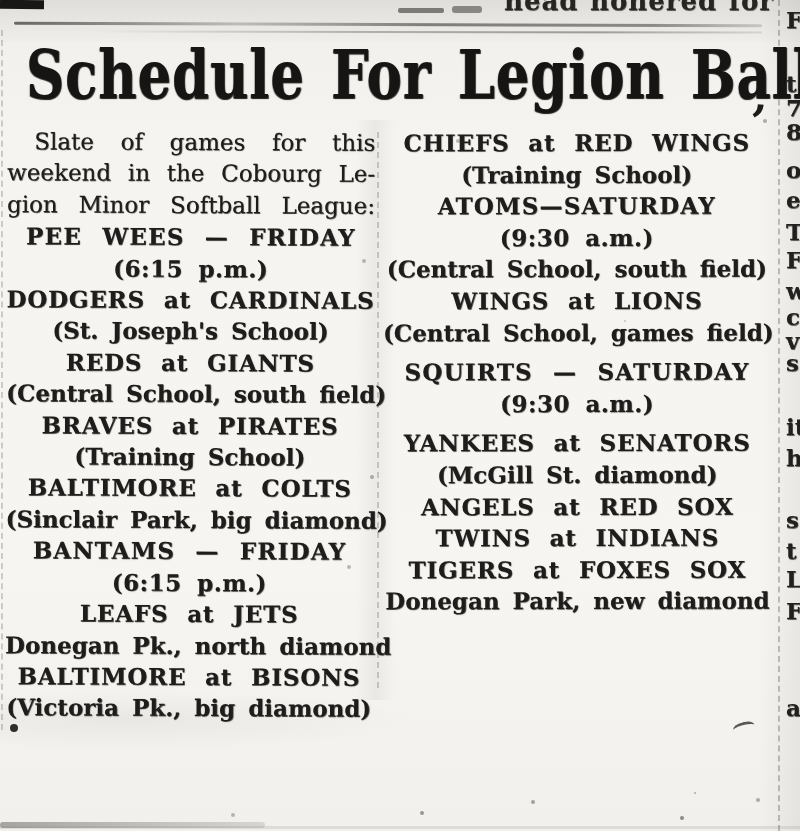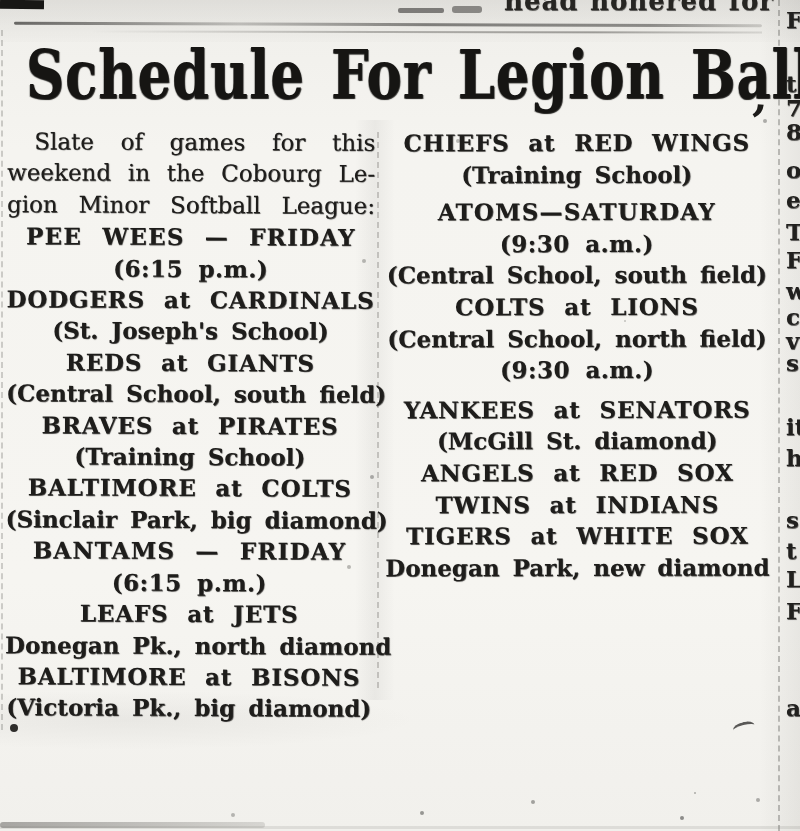--- a/index.html
+++ b/index.html
@@ -63,21 +63,21 @@
   .col-left .line { line-height:31.4px; }
   .col-right { left:383px; top:127px; width:388px; transform:rotate(-0.1deg); }
   .col-right .line { line-height:31.6px; }
   .intro { text-align:justify !important; text-align-last:justify; font-weight:normal; white-space:normal !important;
     word-spacing:2px; }
   .intro-first { text-indent:27px; }
   .division { font-weight:bold; word-spacing:11px; letter-spacing:1.2px; }
   .time { font-weight:bold; word-spacing:7px; letter-spacing:0.5px; }
   .game { font-weight:bold; word-spacing:10px; letter-spacing:0.8px; }
   .venue { font-weight:bold; word-spacing:5px; }
-  .mt6 { margin-top:6px; } .mt8 { margin-top:8px; }
+  .mt6 { margin-top:0; } .mt8 { margin-top:8px; }
   .frag { position:absolute; left:786px; width:20px; font-weight:bold; font-size:23px; color:#21201e;
     text-shadow:0.5px 0.5px 0.7px rgba(28,27,25,0.7); white-space:nowrap; }
 </style>
 </head>
 <body>
 
 <div class="page">
 
   <div class="haze-top"></div>
   <div class="haze-right"></div>
@@ -131,28 +131,29 @@
       <div class="line game">BALTIMORE at BISONS</div>
       <div class="line venue">(Victoria Pk., big diamond)</div>
     </div>
 
     <div class="col col-right">
       <div class="line game">CHIEFS at RED WINGS</div>
       <div class="line venue">(Training School)</div>
       <div class="line division mt6">ATOMS—SATURDAY</div>
       <div class="line time">(9:30 a.m.)</div>
       <div class="line venue">(Central School, south field)</div>
-      <div class="line game">COLTS at LIONS</div>
-      <div class="line venue">(Central School, north field)</div>
+      <div class="line game">WINGS at LIONS</div>
+      <div class="line venue">(Central School, games field)</div>
+      <div class="line division mt8">SQUIRTS — SATURDAY</div>
       <div class="line time">(9:30 a.m.)</div>
       <div class="line game mt8">YANKEES at SENATORS</div>
       <div class="line venue">(McGill St. diamond)</div>
       <div class="line game">ANGELS at RED SOX</div>
       <div class="line game">TWINS at INDIANS</div>
-      <div class="line game">TIGERS at WHITE SOX</div>
+      <div class="line game">TIGERS at FOXES SOX</div>
       <div class="line venue">Donegan Park, new diamond</div>
     </div>
 
     <span class="frag" style="top:6px">F</span>
     <span class="frag" style="top:70px">t</span>
     <span class="frag" style="top:94px">7</span>
     <span class="frag" style="top:118px">8</span>
     <span class="frag" style="top:156px">o</span>
     <span class="frag" style="top:186px">e</span>
     <span class="frag" style="top:218px">T</span>

